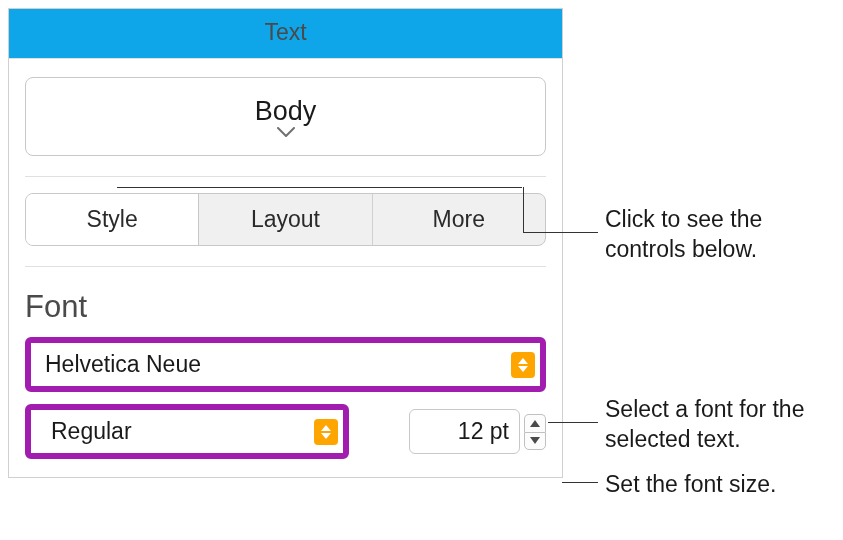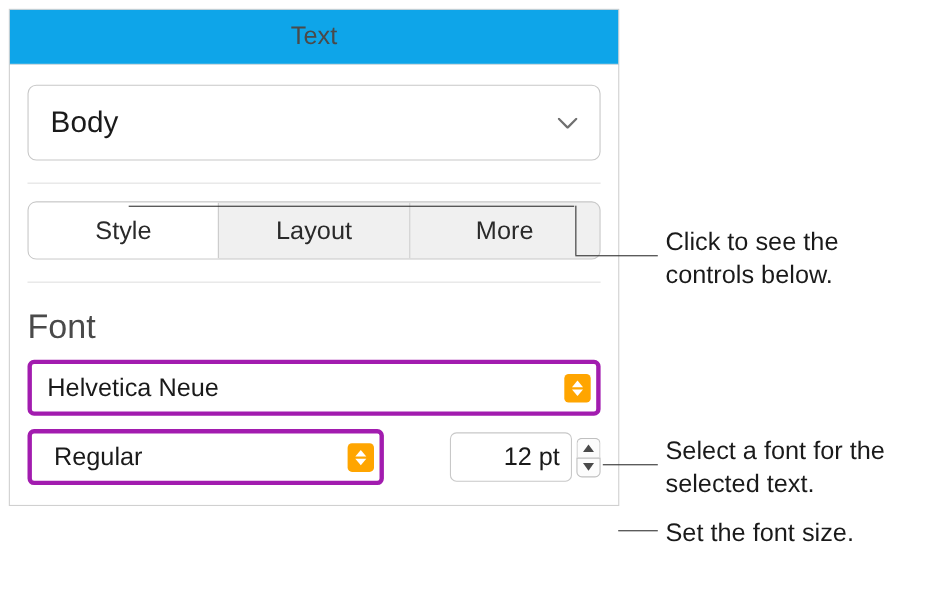--- a/index.html
+++ b/index.html
@@ -36,20 +36,21 @@
     .style-dropdown {
       margin: 18px 16px 0 16px;
       border: 1px solid #c8c8c8;
       border-radius: 8px;
       padding: 18px 20px;
       display: flex;
       align-items: center;
       justify-content: space-between;
       cursor: pointer;
       background: #fff;
+      flex-direction: column;
     }
     .style-dropdown-label {
       font-size: 27px;
       color: #1a1a1a;
     }
     .chevron-down {
       width: 18px;
       height: 10px;
     }
     .chevron-down svg {
@@ -91,21 +92,21 @@
       font-size: 31px;
       color: #4a4a4a;
     }
     .font-select {
       margin: 0 16px 12px 16px;
       display: flex;
       align-items: center;
     }
     .select-box {
       flex: 1;
-      border: 4px solid #a21caf;
+      border: 6px solid #a21caf;
       border-radius: 6px;
       background: #fff;
       display: flex;
       align-items: center;
       justify-content: space-between;
       padding: 8px 5px 8px 14px;
       cursor: pointer;
     }
     .select-label {
       font-size: 23px;

